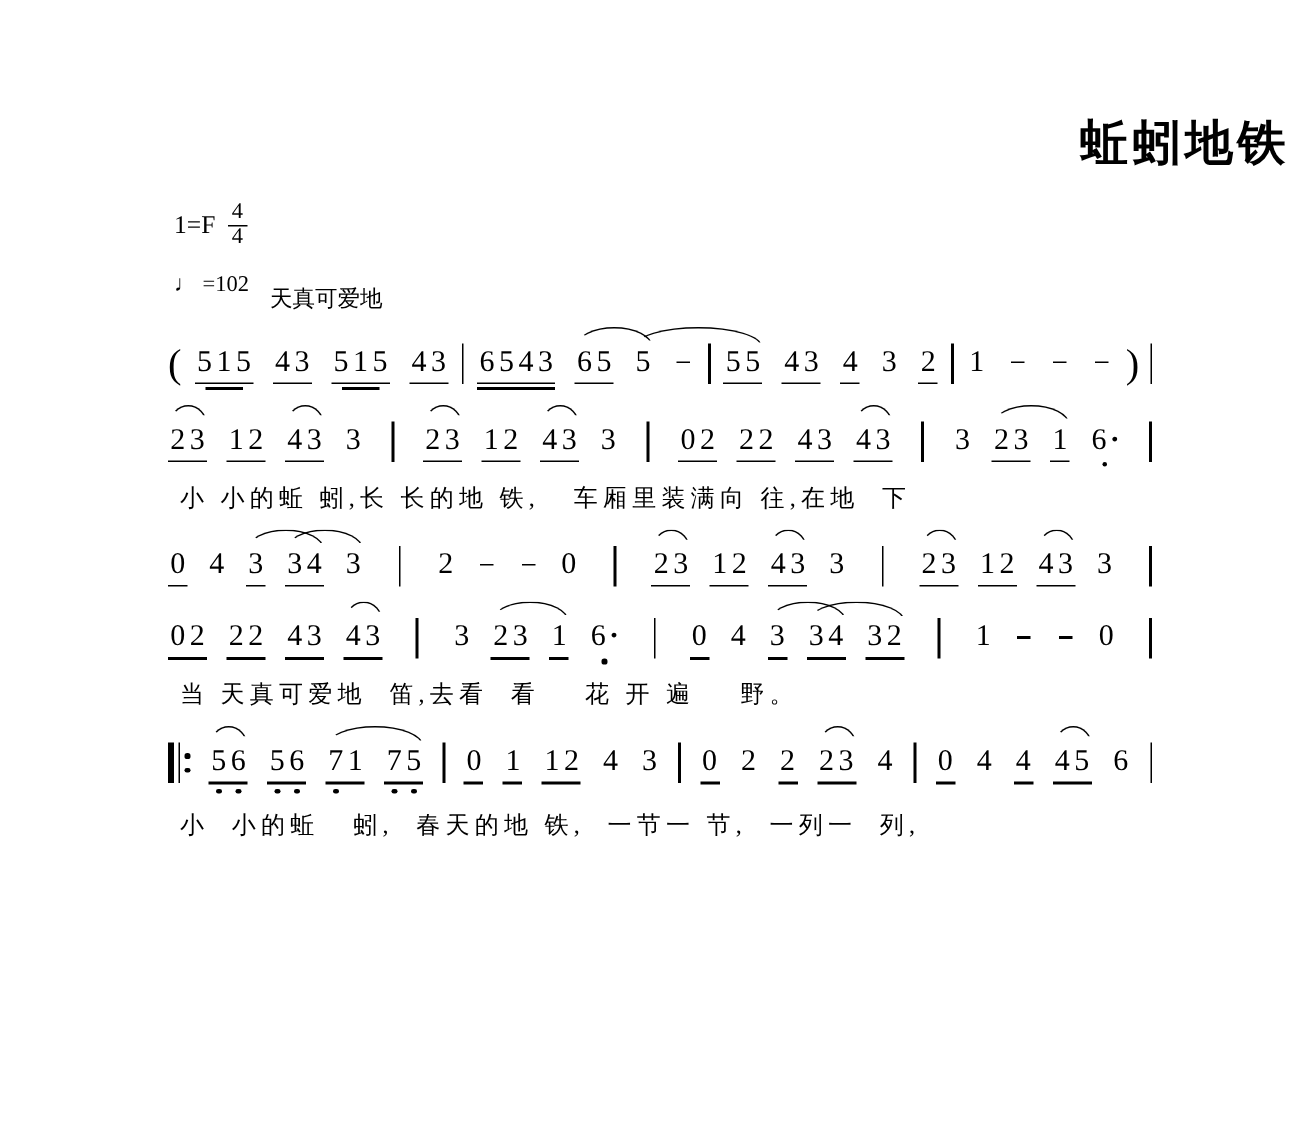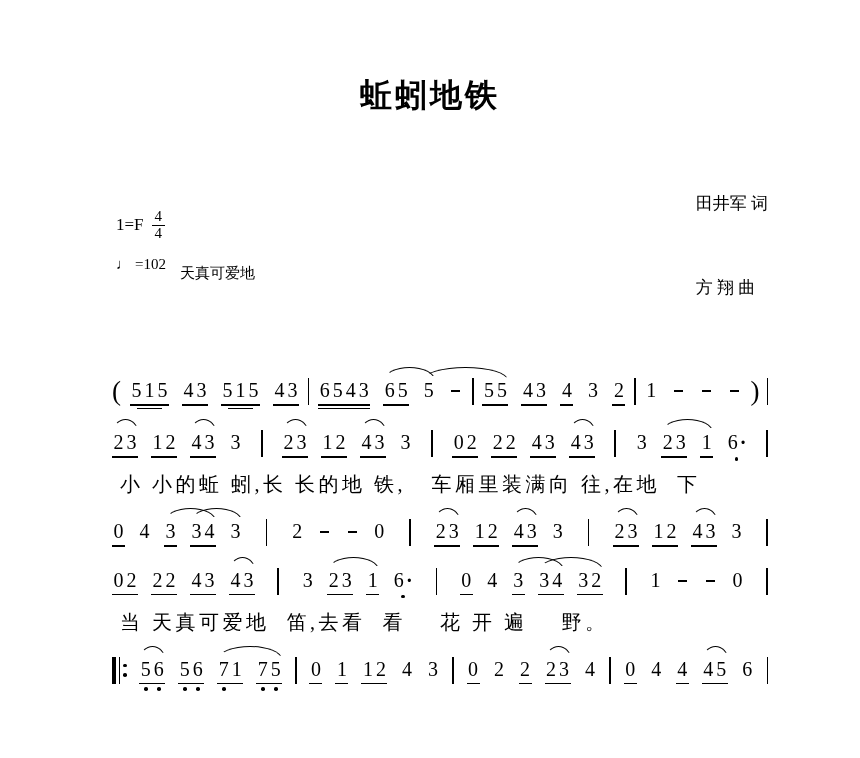--- a/index.html
+++ b/index.html
@@ -1,18 +1,18 @@
 <!DOCTYPE html>
 <html><head>
 <meta charset="utf-8">
 <style>
   html,body{margin:0;padding:0;background:#fff;color:#000;}
   body{width:860px;height:758px;overflow:hidden;font-family:"Liberation Serif",serif;}
   .page{position:relative;width:860px;height:758px;background:#fff;}
-  .title{text-align:center;font-family:"Liberation Sans",sans-serif;font-weight:bold;
+  .title{text-align:right;font-family:"Liberation Sans",sans-serif;font-weight:bold;
          font-size:32px;padding-top:74px;letter-spacing:3px;}
   .meta{display:flex;justify-content:space-between;align-items:center;
         margin:16px 92px 0 116px;font-family:Liberation Serif, serif;}
   .keyrow{display:flex;align-items:center;gap:5px;font-size:17px;}
   .frac{display:inline-flex;flex-direction:column;align-items:center;font-size:15px;
         line-height:1.05;margin-left:3px;}
   .frac .ft{border-bottom:1px solid #000;padding:0 3px;}
   .frac .fb{padding:0 3px;}
   .temporow{display:flex;align-items:center;gap:4px;font-size:15px;margin-top:5px;}
   .temporow .expr{margin-left:10px;margin-top:18px;}
@@ -36,21 +36,21 @@
   .bl{width:1.5px;height:27px;background:#000;}
   .sym{display:flex;gap:7px;align-items:flex-start;}
   .paren{font-size:27px;line-height:26px;}
   .rpt{display:flex;gap:3px;height:27px;align-items:stretch;}
   .rthick{width:3.5px;background:#000;}
   .rthin{width:1.5px;background:#000;}
   .rdots{display:flex;flex-direction:column;justify-content:center;gap:6px;}
   .rdots i{width:3.5px;height:3.5px;border-radius:50%;background:#000;display:block;}
   .arc{position:absolute;height:11px;border:1.6px solid transparent;border-top-color:#000;
        border-radius:100% 100% 0 0 / 200% 200% 0 0;pointer-events:none;}
-  .lyr{font-size:20px;letter-spacing:3.5px;white-space:pre;margin-top:9px;padding-left:8px;}
+  .lyr{font-size:16px;letter-spacing:3.5px;white-space:pre;margin-top:9px;padding-left:8px;}
 </style>
 </head>
 <body>
 
 <div class="page">
   <div class="title">蚯蚓地铁</div>
   <div class="meta">
     <div class="keyblock">
       <div class="keyrow">
         <span>1=F</span>
@@ -58,24 +58,20 @@
           <span class="ft">4</span>
           <span class="fb">4</span>
         </span>
       </div>
       <div class="temporow">
         <span>♩</span>
           <span>=102</span>
         <span class="expr">天真可爱地</span>
       </div>
     </div>
-    <div class="credits">
-      <div>田井军 词</div>
-      <div>方 翔 曲</div>
-    </div>
   </div>
   <div class="score" id="score">
       <div class="line">
         <div class="noterow">
           <div class="sym">
             <span class="paren">(</span>
           </div>
           <div class="ms">
             <div class="grp">
               <div class="drow">
@@ -794,15 +790,16 @@
             </div>
           </div>
           <div class="sym">
             <div class="bl"></div>
           </div>
           <div class="arc" style="left: 28.3125px; width: 23px; top: -11px;"></div>
           <div class="arc" style="left: 106.312px; width: 62px; top: -11px;"></div>
           <div class="arc" style="left: 433.562px; width: 23px; top: -11px;"></div>
           <div class="arc" style="left: 590.688px; width: 23px; top: -11px;"></div>
         </div>
+        <div class="lyr">小  小的蚯   蚓,  春天的地 铁,  一节一 节,  一列一  列,</div>
       </div>
     </div>
 </div>
 
 </body></html>

